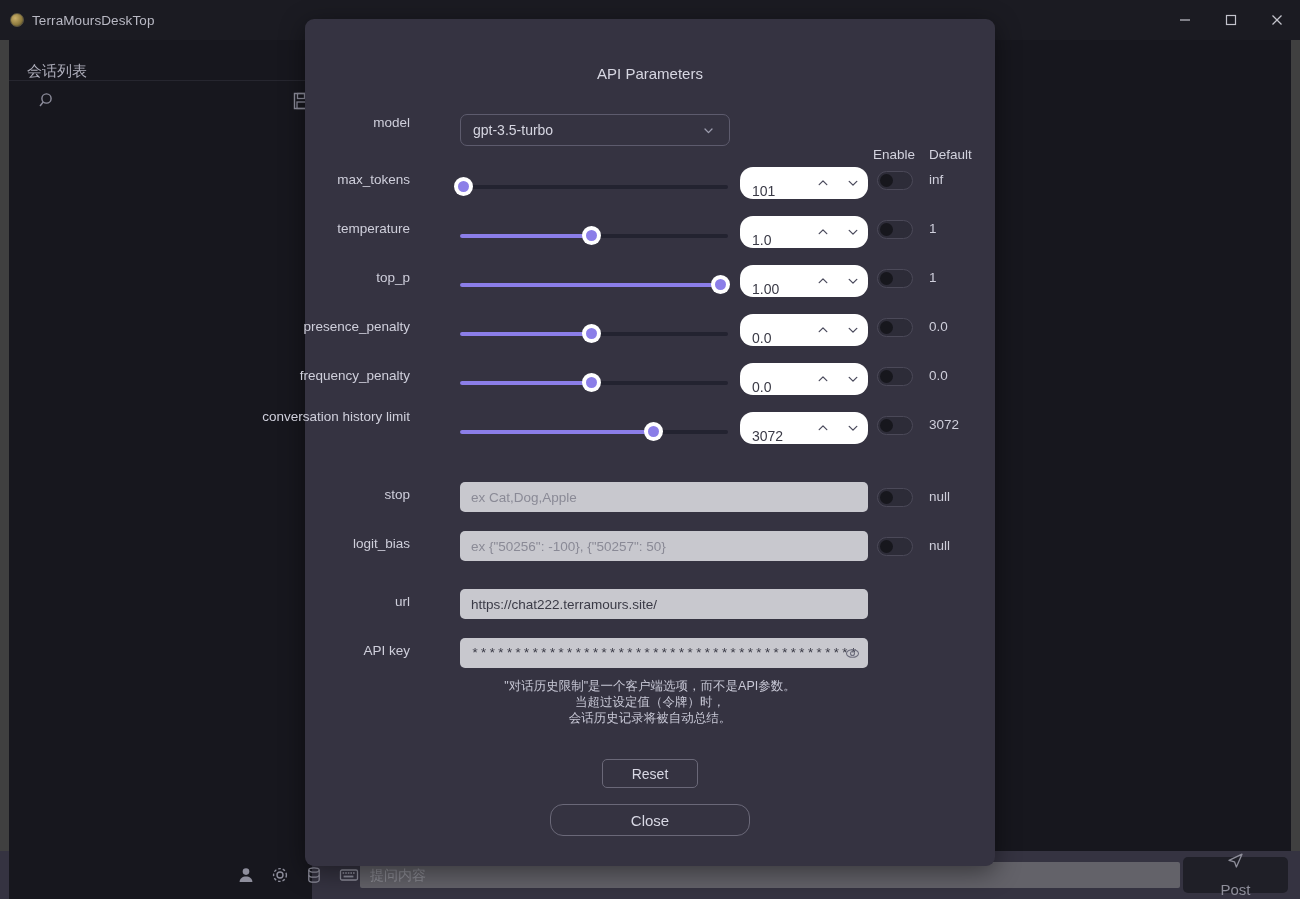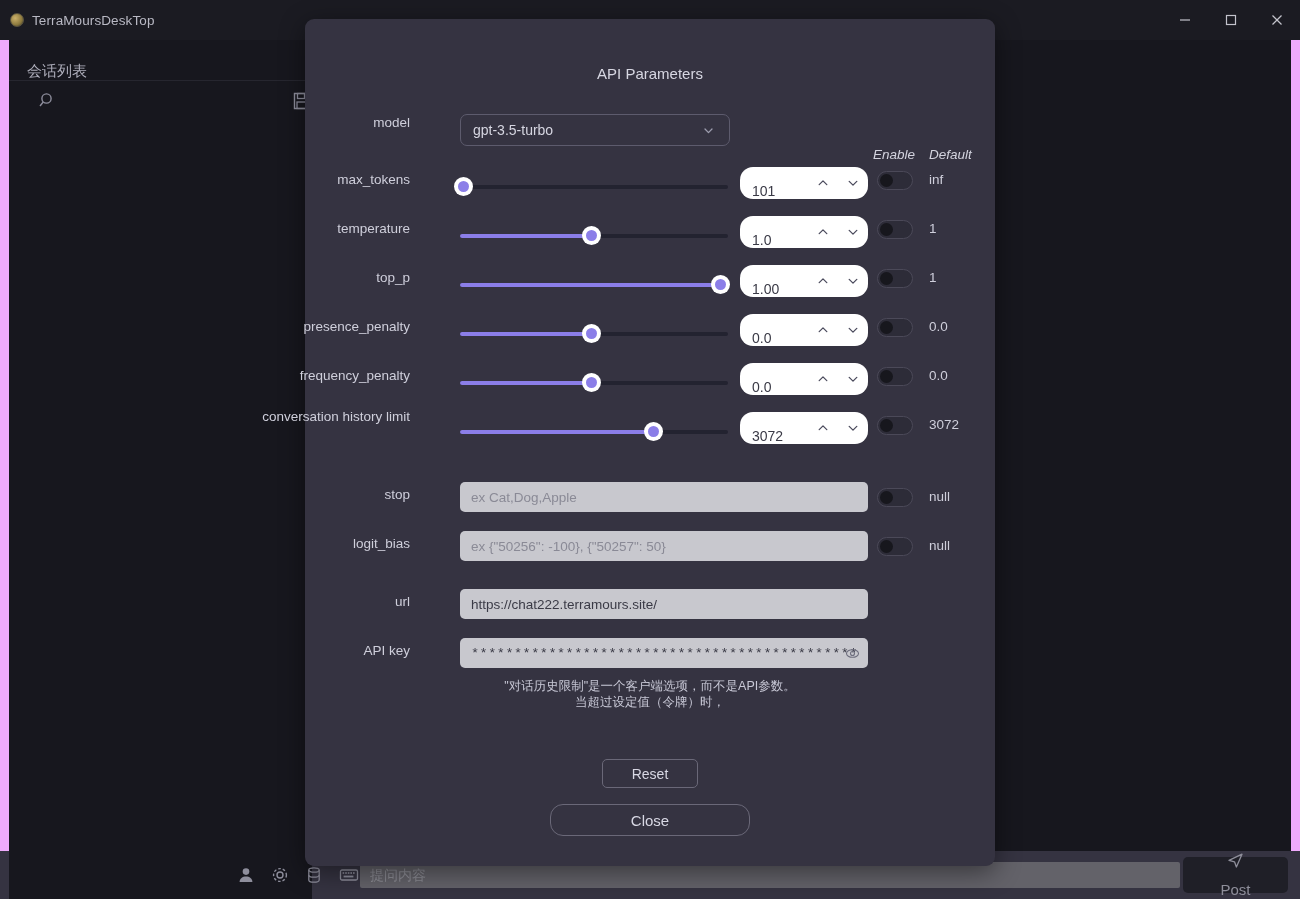--- a/index.html
+++ b/index.html
@@ -6,21 +6,21 @@
   html, body {
     width: 1300px; height: 899px;
     background: #17171e;
     font-family: "Liberation Sans", "DejaVu Sans", sans-serif;
     overflow: hidden;
   }
 
   
   #app-window {
     position: absolute; inset: 0;
-    background: #f0abfc;
+    background: #404040;
   }
   #titlebar {
     position: absolute; left: 0; top: 0; width: 1300px; height: 40px;
     background: #1b1b22;
     display: flex; align-items: center;
   }
   #app-icon {
     width: 14px; height: 14px; margin-left: 10px; margin-right: 8px;
     border-radius: 50%;
     background: radial-gradient(circle at 35% 35%, #cbb06a 0%, #8d7a3e 60%, #3a3526 100%);
@@ -162,21 +162,21 @@
   }
   .toggle::after {
     content: ""; position: absolute; left: 2px; top: 2px;
     width: 13px; height: 13px; border-radius: 50%; background: #17171d;
   }
   .defval {
     position: absolute; left: 624px; top: 1px;
     font-size: 13.5px; color: #cfcfdb;
   }
 
-  #col-headers { position: absolute; top: 128px; left: 0; width: 734px; height: 16px; font-style: italic; }
+  #col-headers { position: absolute; top: 128px; left: 0; width: 734px; height: 16px; }
   #col-headers .ch {
     position: absolute; font-size: 13.5px; color: #d3d3de;
   }
   #ch-enable { left: 568px; }
   #ch-default { left: 624px; }
 
   
   .tfield {
     position: absolute; left: 155px; top: -4px; width: 408px; height: 30px;
     background: #c8c8ce; border: none; border-radius: 5px;
@@ -492,17 +492,18 @@
       <svg width="15" height="15" viewBox="0 0 15 15">
           <ellipse cx="7.5" cy="7.5" rx="6" ry="3.8" fill="none" stroke="currentColor" stroke-width="1.1"></ellipse>
           <circle cx="7.5" cy="7.5" r="2" fill="none" stroke="currentColor" stroke-width="1.1"></circle>
         </svg>
     </span>
   </div>
 
   <div id="note">
     <div>"对话历史限制"是一个客户端选项，而不是API参数。</div>
     <div>当超过设定值（令牌）时，</div>
+    <div>会话历史记录将被自动总结。</div>
   </div>
 
   <button id="reset-btn">Reset</button>
   <button id="close-btn">Close</button>
 </div>
 
 </body></html>

